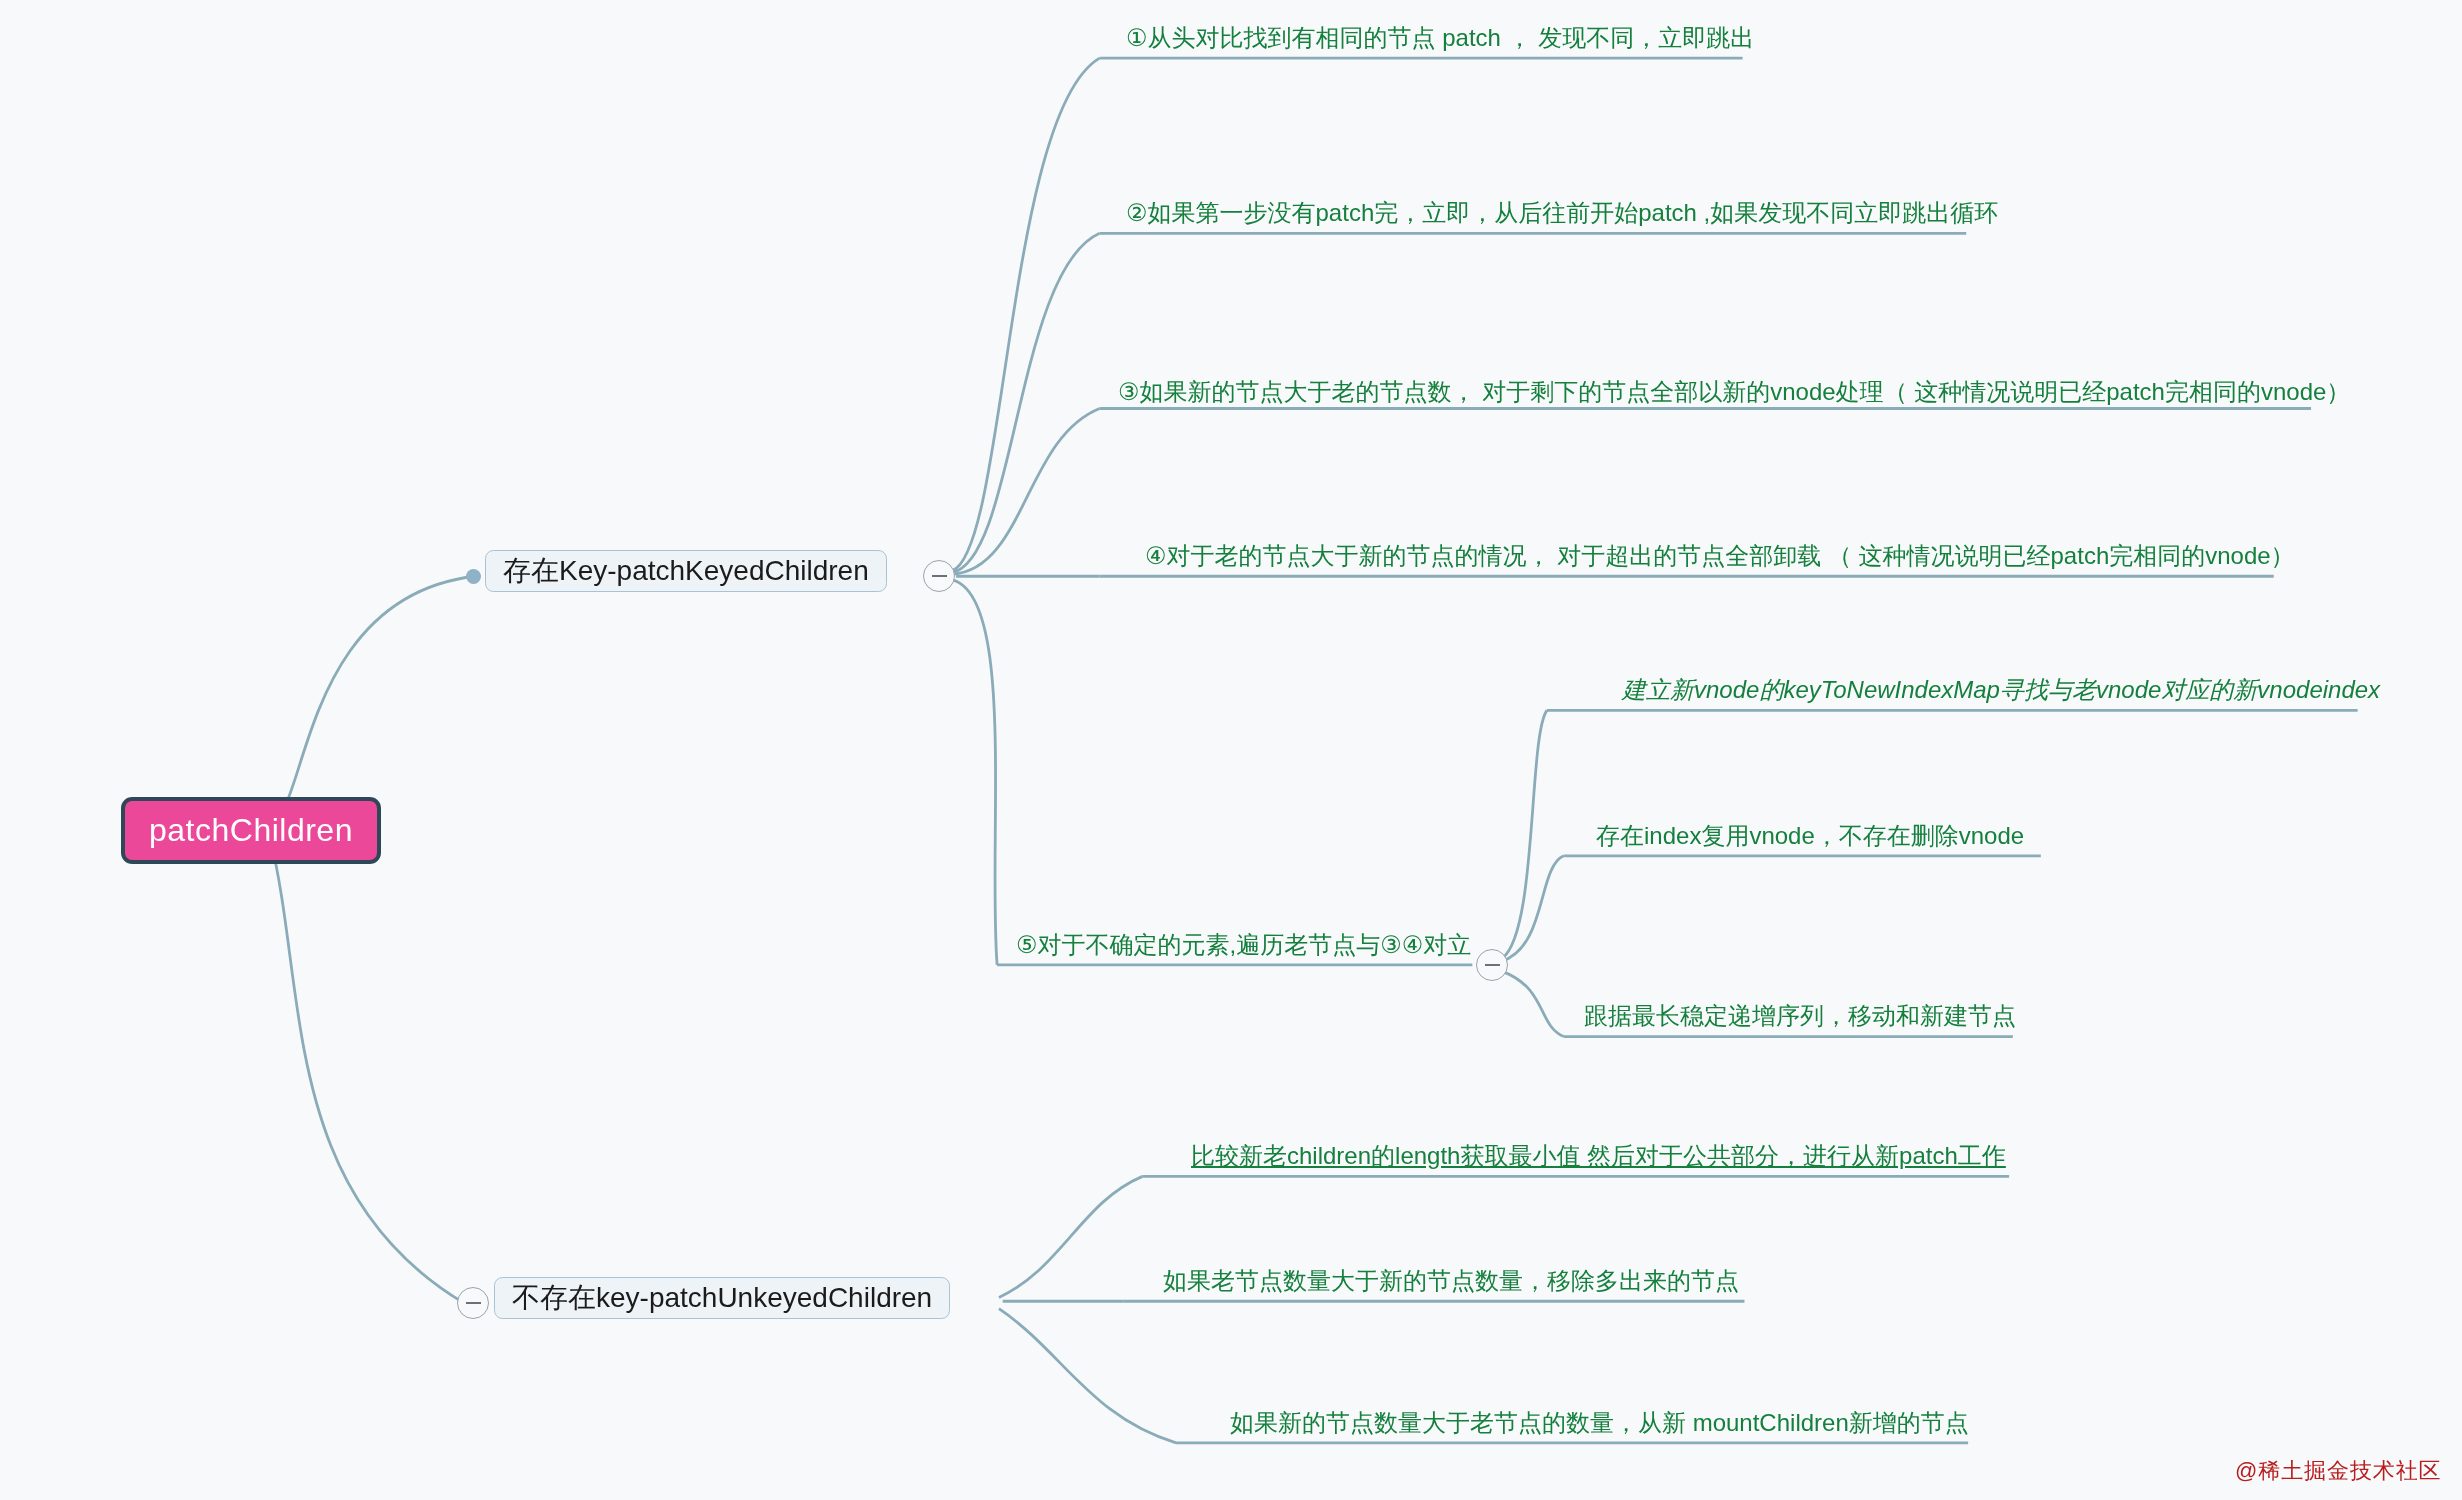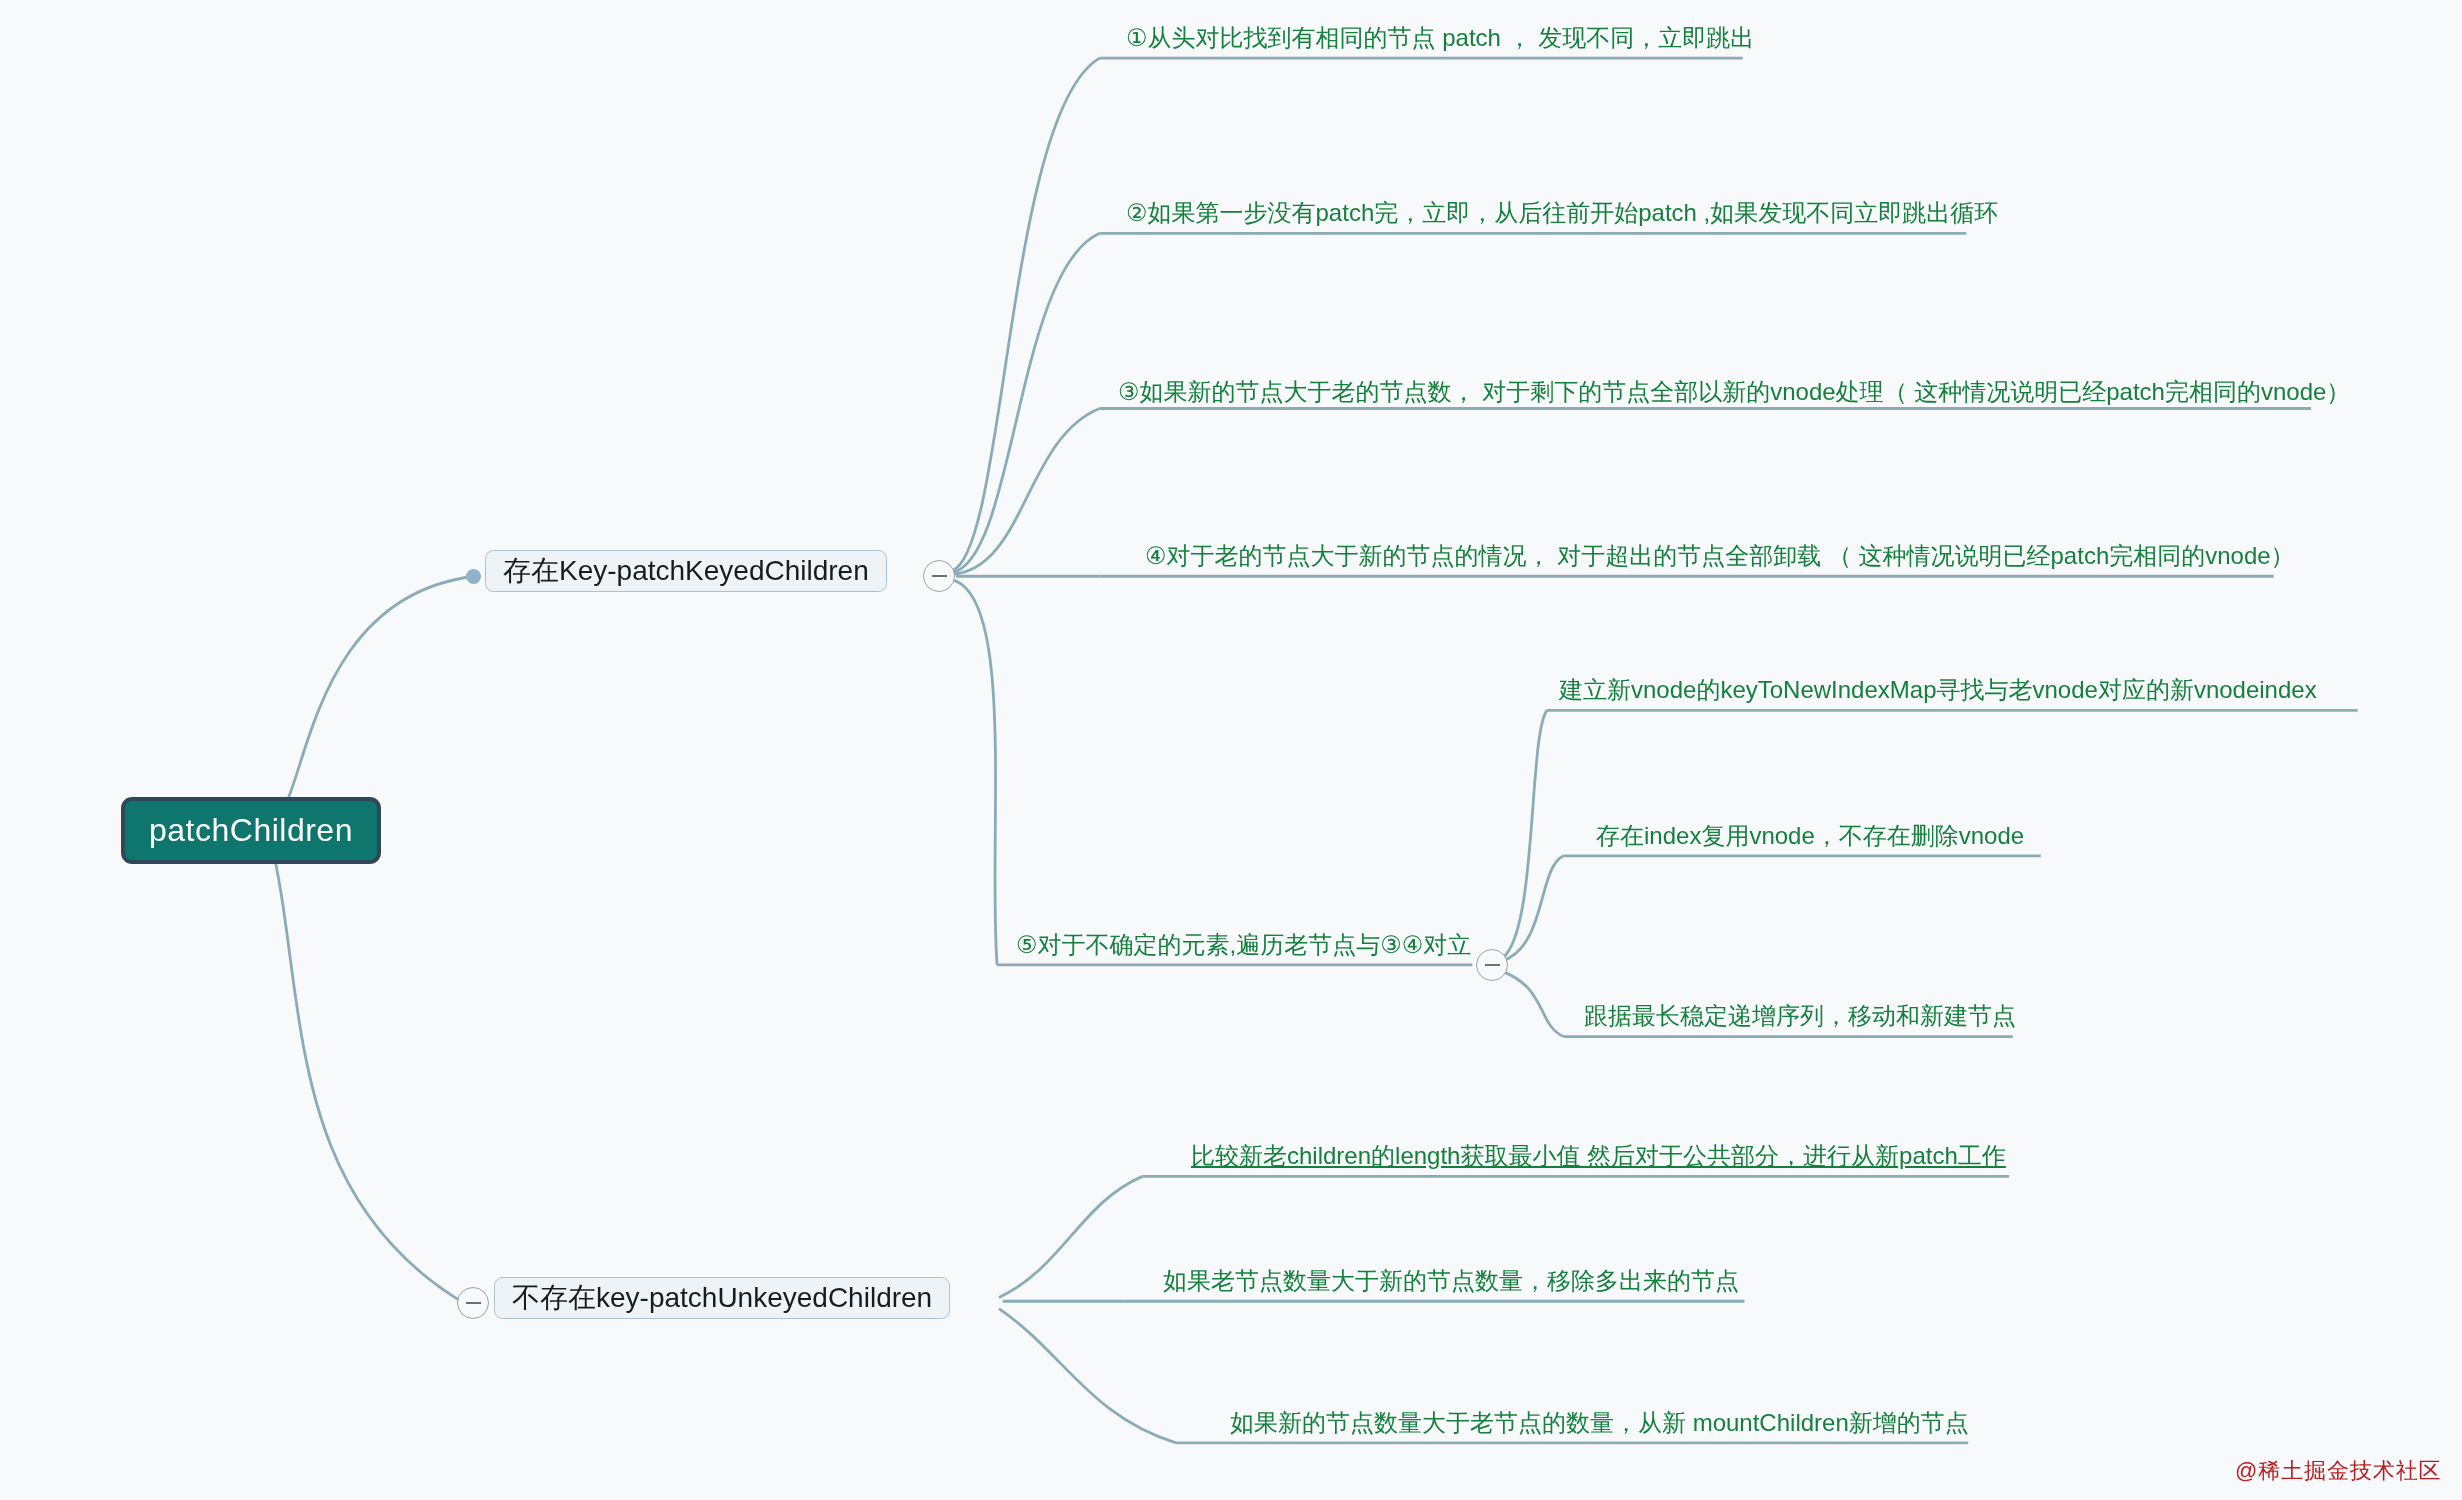--- a/index.html
+++ b/index.html
@@ -34,21 +34,21 @@
   
   .node {
     position: absolute;
     box-sizing: border-box;
     display: flex;
     align-items: center;
     white-space: nowrap;
   }
 
   .root-node {
-    background: #0f766e;
+    background: #ec4899;
     border: 4.7px solid #2f4858;
     border-radius: 11.2px;
     color: #ffffff;
     font-size: 32px;
     letter-spacing: 0.5px;
     padding: 0 24px;
     height: 67px;
     justify-content: center;
   }
 
@@ -178,21 +178,21 @@
 
   <div class="node leaf-node" style="left:1145px; top:535px;">
     <span>④对于老的节点大于新的节点的情况， 对于超出的节点全部卸载 （ 这种情况说明已经patch完相同的vnode）</span>
   </div>
 
   <div class="node leaf-node" style="left:1016px; top:924px;">
     <span>⑤对于不确定的元素,遍历老节点与③④对立</span>
   </div>
   <div class="toggle" style="left:1476px; top:949px;"></div>
 
-  <div class="node leaf-node" style="left:1559px; top:669px;">
+  <div class="node leaf-node" style="left:1622px; top:669px;font-style:italic;">
     <span>建立新vnode的keyToNewIndexMap寻找与老vnode对应的新vnodeindex</span>
   </div>
 
   <div class="node leaf-node" style="left:1596px; top:815px;">
     <span>存在index复用vnode，不存在删除vnode</span>
   </div>
 
   <div class="node leaf-node" style="left:1584px; top:995px;">
     <span>跟据最长稳定递增序列，移动和新建节点</span>
   </div>

